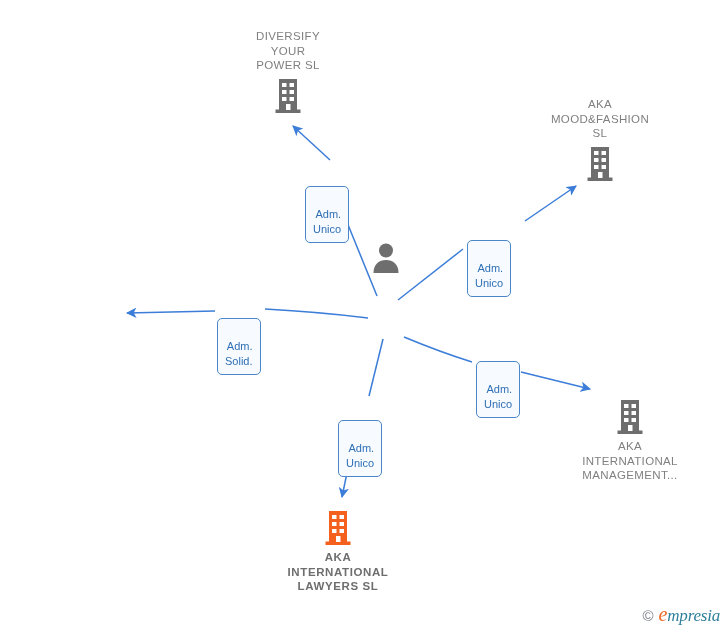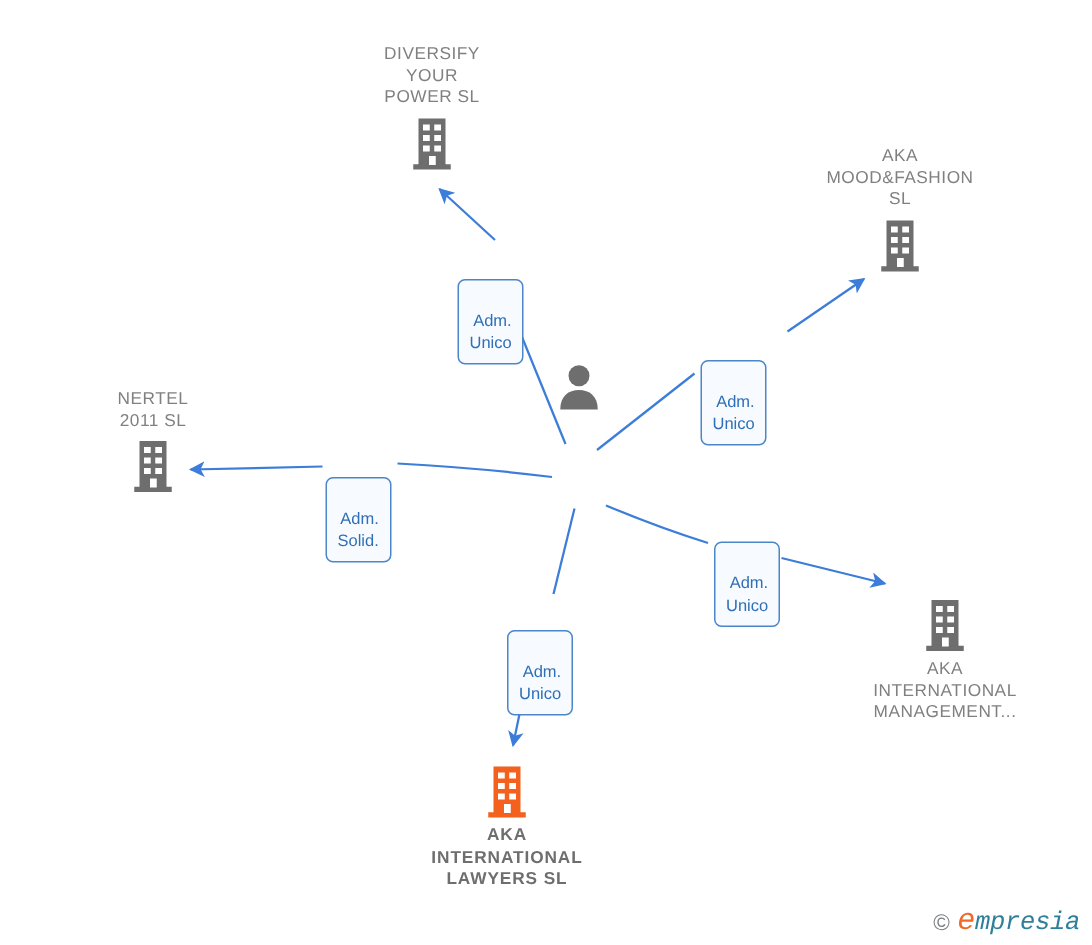--- a/index.html
+++ b/index.html
@@ -81,21 +81,21 @@
     align-items: center;
     gap: 5px;
     user-select: none;
   }
   #watermark .copy {
     color: #7a7f86;
     font-size: 15px;
     line-height: 15px;
   }
   #watermark .wm-text {
-    font-family: Liberation Mono, monospace;
+    font-family: Liberation Serif, serif;
     font-style: italic;
     font-size: 17px;
     line-height: 17px;
     color: #2e7f99;
     letter-spacing: -0.2px;
   }
   #watermark .wm-text .lead {
     color: #ef6a28;
     font-size: 20px;
   }
@@ -159,37 +159,20 @@
         <rect x="16.5" y="5" width="4.5" height="4" fill="#ffffff"></rect>
         <rect x="9" y="12" width="4.5" height="4" fill="#ffffff"></rect>
         <rect x="16.5" y="12" width="4.5" height="4" fill="#ffffff"></rect>
         <rect x="9" y="19" width="4.5" height="4" fill="#ffffff"></rect>
         <rect x="16.5" y="19" width="4.5" height="4" fill="#ffffff"></rect>
         <rect x="13" y="26" width="4.5" height="6" fill="#ffffff"></rect>
       </svg>
     </span>
   </div>
 
-  <div class="node" style="left:102px; top:259px;">
-    <div class="node-label above">NERTEL
-2011 SL</div>
-    <span class="node-icon">
-      <svg width="30" height="36" viewBox="0 0 30 36" xmlns="http://www.w3.org/2000/svg">
-        <rect x="6" y="1" width="18" height="31" fill="#6e6e6e"></rect>
-        <rect x="2.5" y="31.5" width="25" height="3.5" fill="#6e6e6e"></rect>
-        <rect x="9" y="5" width="4.5" height="4" fill="#ffffff"></rect>
-        <rect x="16.5" y="5" width="4.5" height="4" fill="#ffffff"></rect>
-        <rect x="9" y="12" width="4.5" height="4" fill="#ffffff"></rect>
-        <rect x="16.5" y="12" width="4.5" height="4" fill="#ffffff"></rect>
-        <rect x="9" y="19" width="4.5" height="4" fill="#ffffff"></rect>
-        <rect x="16.5" y="19" width="4.5" height="4" fill="#ffffff"></rect>
-        <rect x="13" y="26" width="4.5" height="6" fill="#ffffff"></rect>
-      </svg>
-    </span>
-  </div>
 
   <div class="node" style="left:386px; top:242px;">
     <span class="node-icon">
       <svg width="32" height="32" viewBox="0 0 32 32" xmlns="http://www.w3.org/2000/svg">
         <circle cx="16" cy="8.5" r="7" fill="#6e6e6e"></circle>
         <path d="M 3.5 31 C 3.5 22 9 18 16 18 C 23 18 28.5 22 28.5 31 Z" fill="#6e6e6e"></path>
       </svg>
     </span>
   </div>
 

